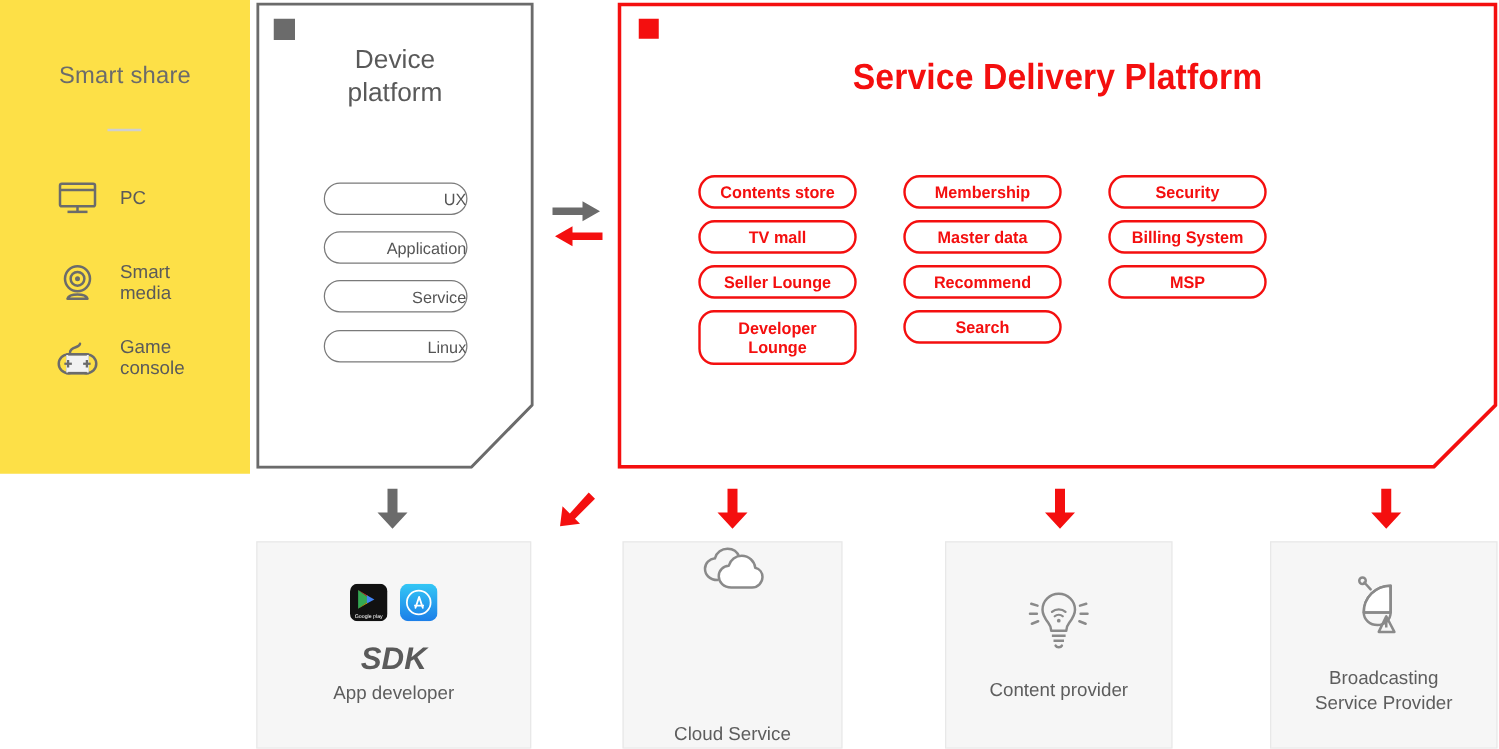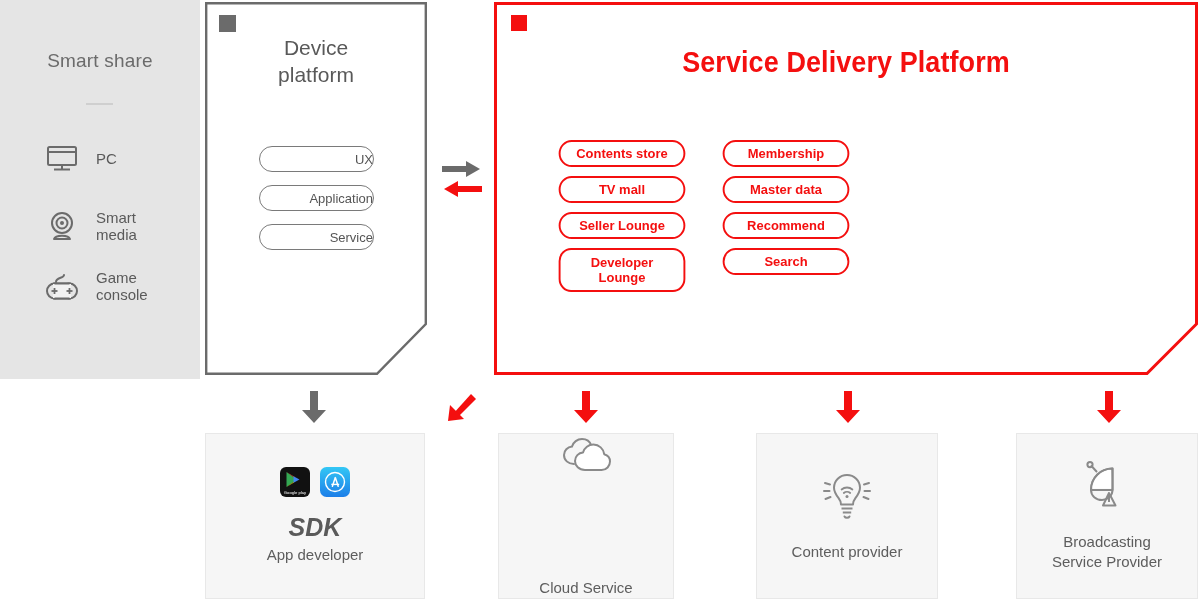--- a/index.html
+++ b/index.html
@@ -13,21 +13,21 @@
     position: relative;
     font-family: "Liberation Sans", sans-serif;
     overflow: hidden;
   }
 
   
   #smart-share-panel {
     position: absolute;
     left: 0; top: 0;
     width: 200px; height: 379px;
-    background: #e5e5e5;
+    background: #fde047;
   }
   #smart-share-title {
     position: absolute;
     left: 0; top: 50px;
     width: 200px;
     text-align: center;
     font-size: 19px;
     color: #6b6b6b;
     letter-spacing: .2px;
   }
@@ -258,20 +258,23 @@
 
   <div class="dp-pill" style="top:144px;">
     <span>UX</span>
   </div>
   <div class="dp-pill" style="top:183px;">
     <span>Application</span>
   </div>
   <div class="dp-pill" style="top:222px;">
     <span>Service</span>
   </div>
+  <div class="dp-pill" style="top:262px;">
+    <span>Linux</span>
+  </div>
 </div>
 
 <div id="exchange-arrows">
   <svg width="46" height="42" viewBox="0 0 46 42">
     <g>
       <path d="M2,8 H26 V3 L40,11 L26,19 V14 H2 Z" fill="#6b6b6b"></path>
     </g>
     <g>
       <path d="M42,28 H18 V23 L4,31 L18,39 V34 H42 Z" fill="#f40f0f"></path>
     </g>
@@ -311,20 +314,31 @@
         <span>Master data</span>
       </div>
       <div class="sdp-pill">
         <span>Recommend</span>
       </div>
       <div class="sdp-pill">
         <span>Search</span>
       </div>
     </div>
 
+    <div class="sdp-col">
+      <div class="sdp-pill">
+        <span>Security</span>
+      </div>
+      <div class="sdp-pill">
+        <span>Billing System</span>
+      </div>
+      <div class="sdp-pill">
+        <span>MSP</span>
+      </div>
+    </div>
 
   </div>
 </div>
 
 <div class="down-arrow" style="left:300px; top:390px;">
   <svg width="28" height="34" viewBox="0 0 28 34">
       <path d="M10,1 H18 V20 H26 L14,33 L2,20 H10 Z" fill="#6b6b6b"></path>
     </svg>
 </div>
 <div class="down-arrow" style="left:445px; top:392px;">

